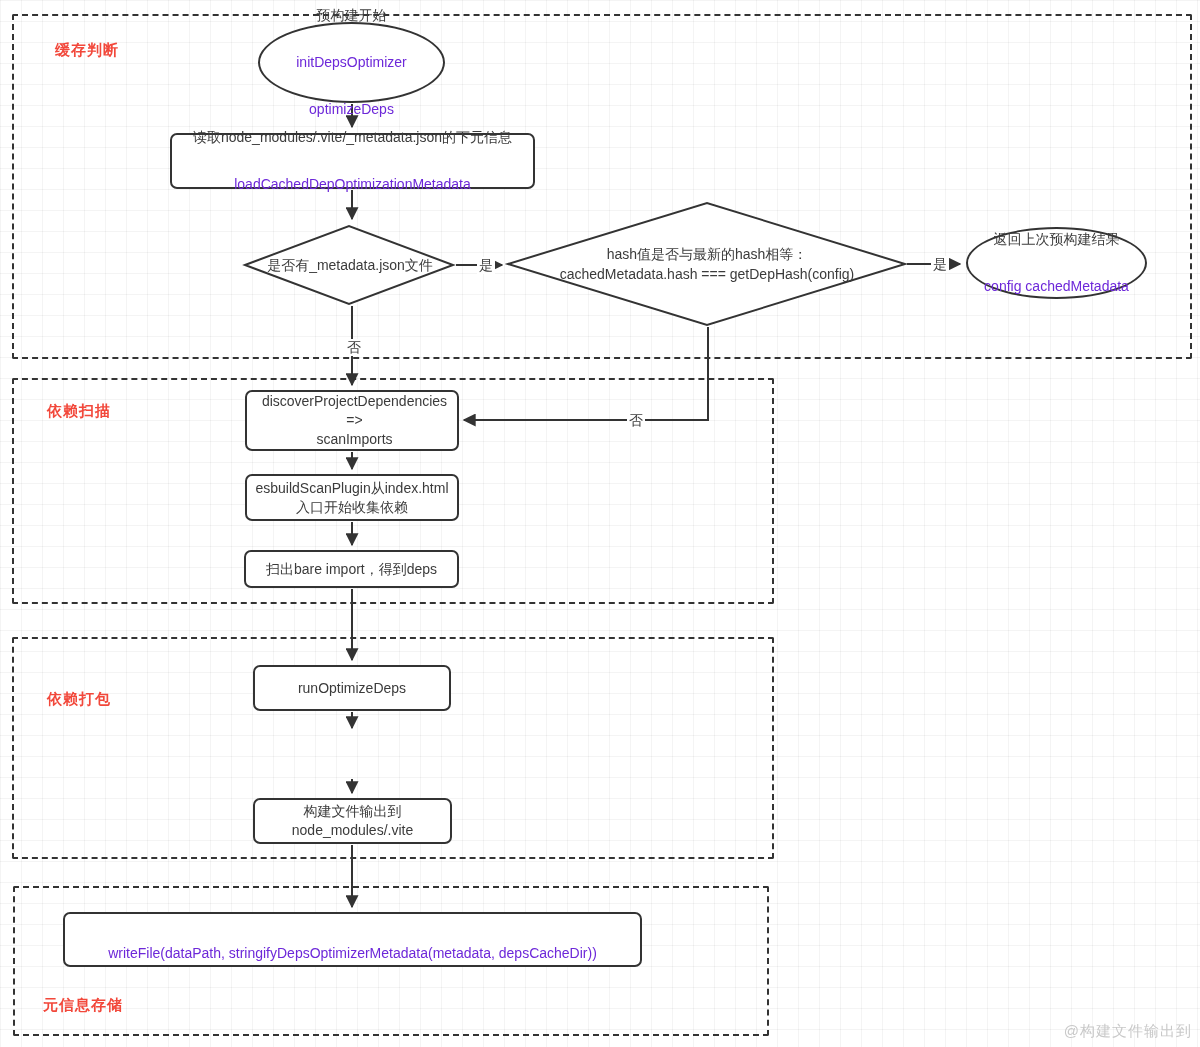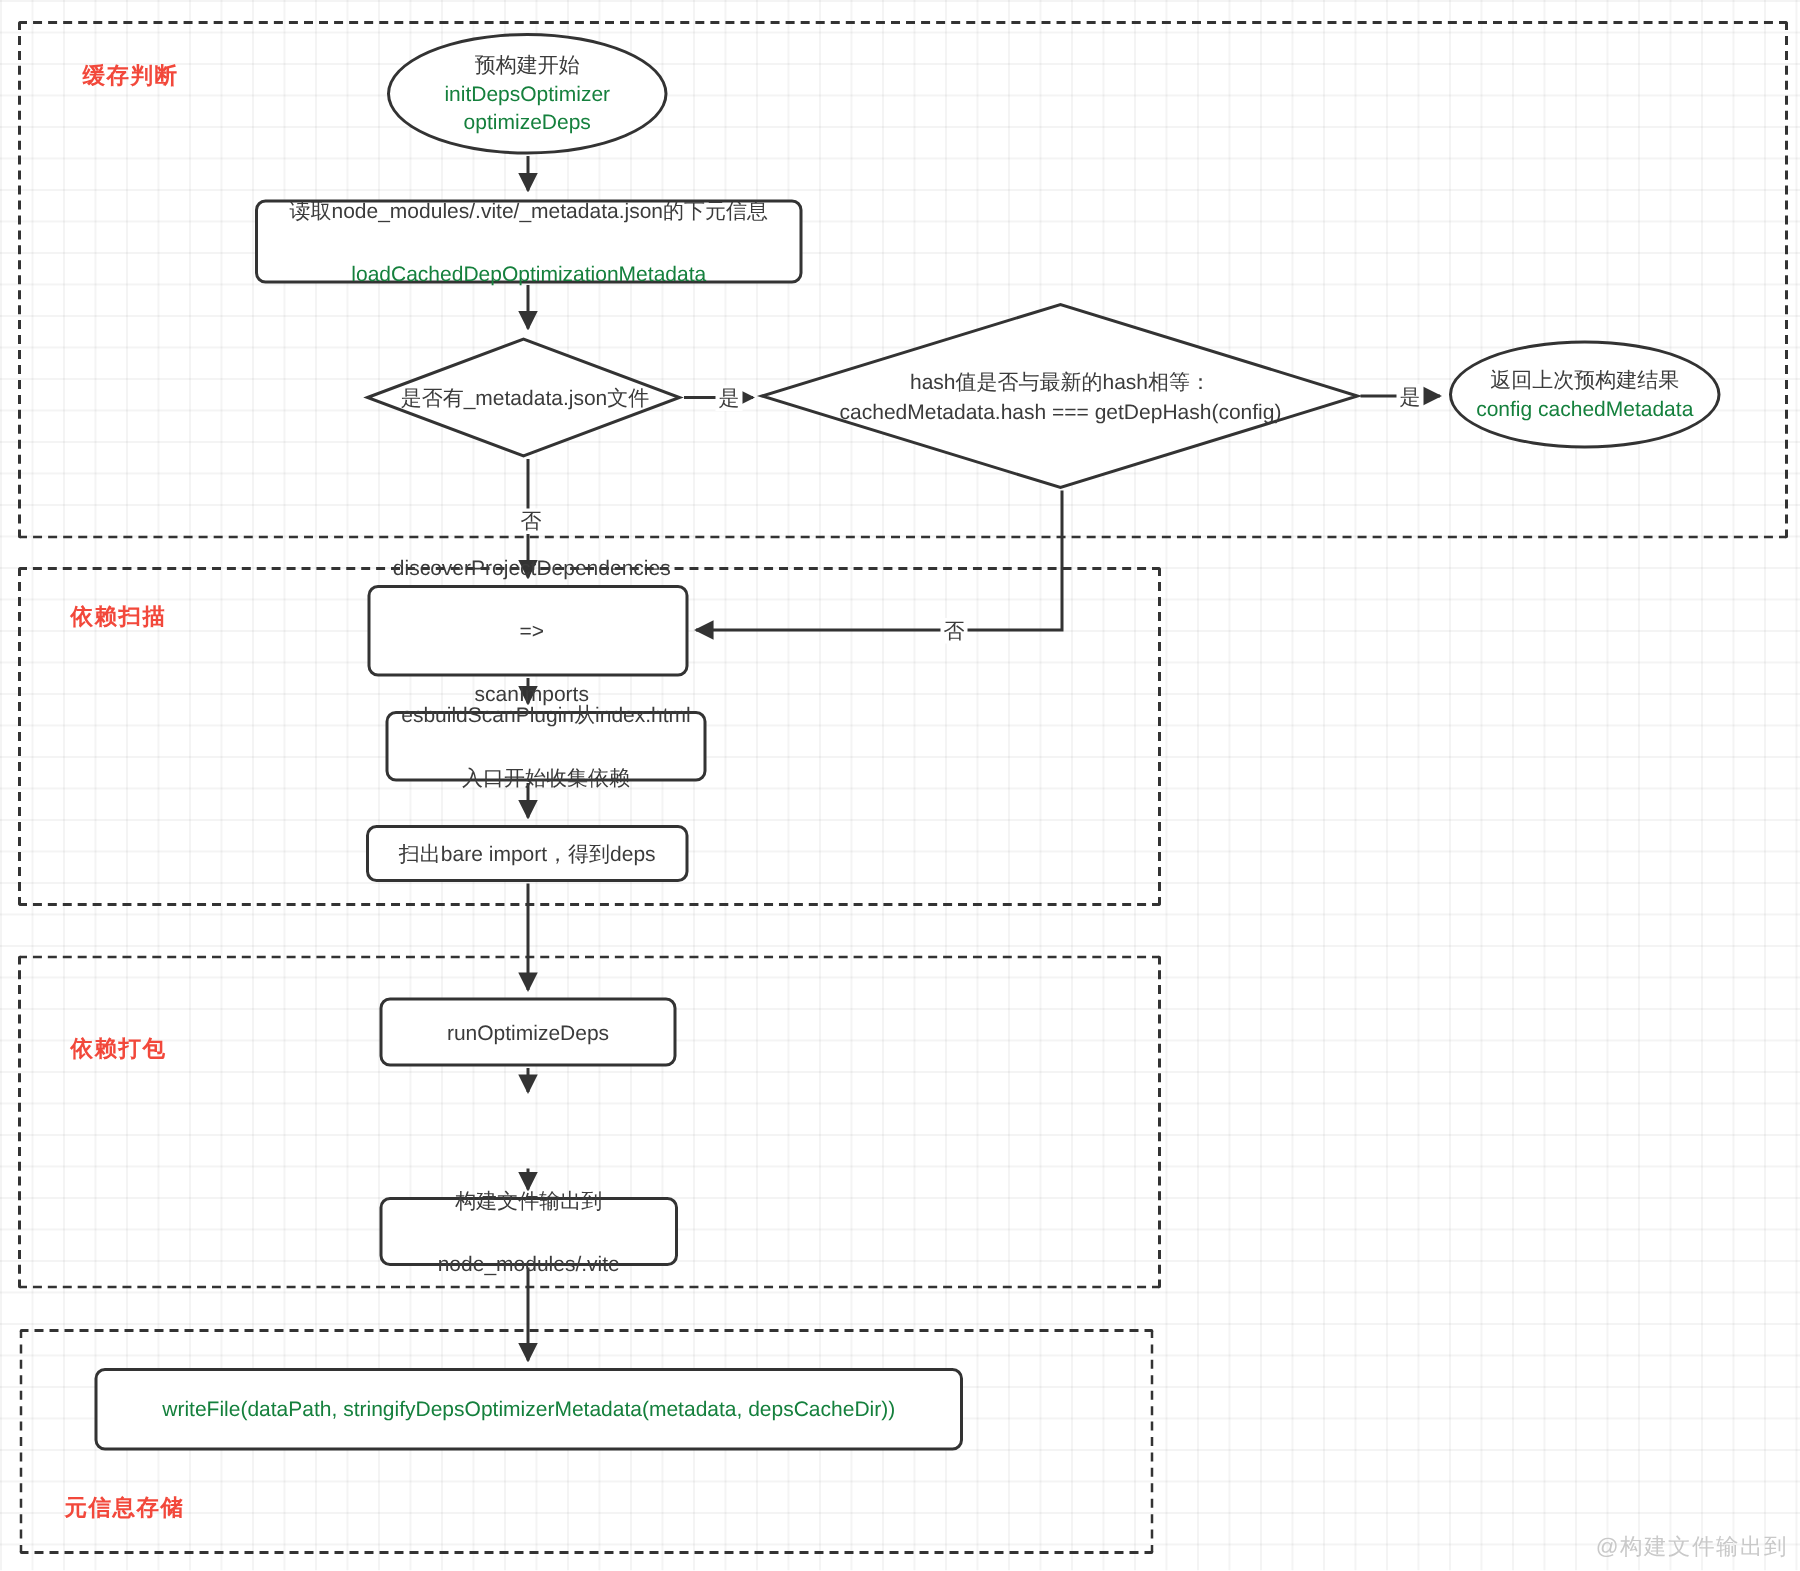--- a/index.html
+++ b/index.html
@@ -21,27 +21,27 @@
     position:absolute;color:#f2483b;font-weight:bold;font-size:15px;
     letter-spacing:1px;z-index:4;white-space:nowrap;
   }
   svg.wires{position:absolute;left:0;top:0;z-index:2;}
   .node{
     position:absolute;box-sizing:border-box;background:#fff;
     border:2px solid #333;display:flex;flex-direction:column;
     align-items:center;justify-content:center;text-align:center;
     font-size:14px;line-height:19px;z-index:3;padding:2px 6px;
   }
-  .rect{border-radius:7px;gap:23px;}
+  .rect{border-radius:7px;}
   .ellipse{border-radius:50%;justify-content:center;}
   .dtext{
     position:absolute;z-index:3;text-align:center;font-size:14px;
     line-height:20px;white-space:nowrap;
   }
-  .code{color:#15803d;}
+  .code{color:#6d28d9;margin-top:28px;}
   .zh{color:#3b3b3b;}
   .edge-label{
     position:absolute;z-index:4;font-size:14px;color:#3b3b3b;
     background:#fff;padding:1px 2px;line-height:15px;white-space:nowrap;
   }
   .watermark{
     position:absolute;right:8px;bottom:6px;z-index:5;
     color:#c9c9c9;font-size:15px;letter-spacing:1px;
   }
 </style>
@@ -101,21 +101,21 @@
     <div class="zh">读取node_modules/.vite/_metadata.json的下元信息</div>
     <div class="code">loadCachedDepOptimizationMetadata</div>
   </div>
 
   <div class="node rect" style="left:245px;top:390px;width:214px;height:61px;padding-left:11px;">
     <div>discoverProjectDependencies</div>
     <div>=&gt;</div>
     <div>scanImports</div>
   </div>
 
-  <div class="node rect" style="left:257px;top:474px;width:214px;height:47px;">
+  <div class="node rect" style="left:245px;top:474px;width:214px;height:47px;">
     <div class="zh">esbuildScanPlugin从index.html</div>
     <div class="zh">入口开始收集依赖</div>
   </div>
 
   <div class="node rect" style="left:244px;top:550px;width:215px;height:38px;">
     <div class="zh">扫出bare import，得到deps</div>
   </div>
 
   <div class="node rect" style="left:253px;top:665px;width:198px;height:46px;">
     <div>runOptimizeDeps</div>

